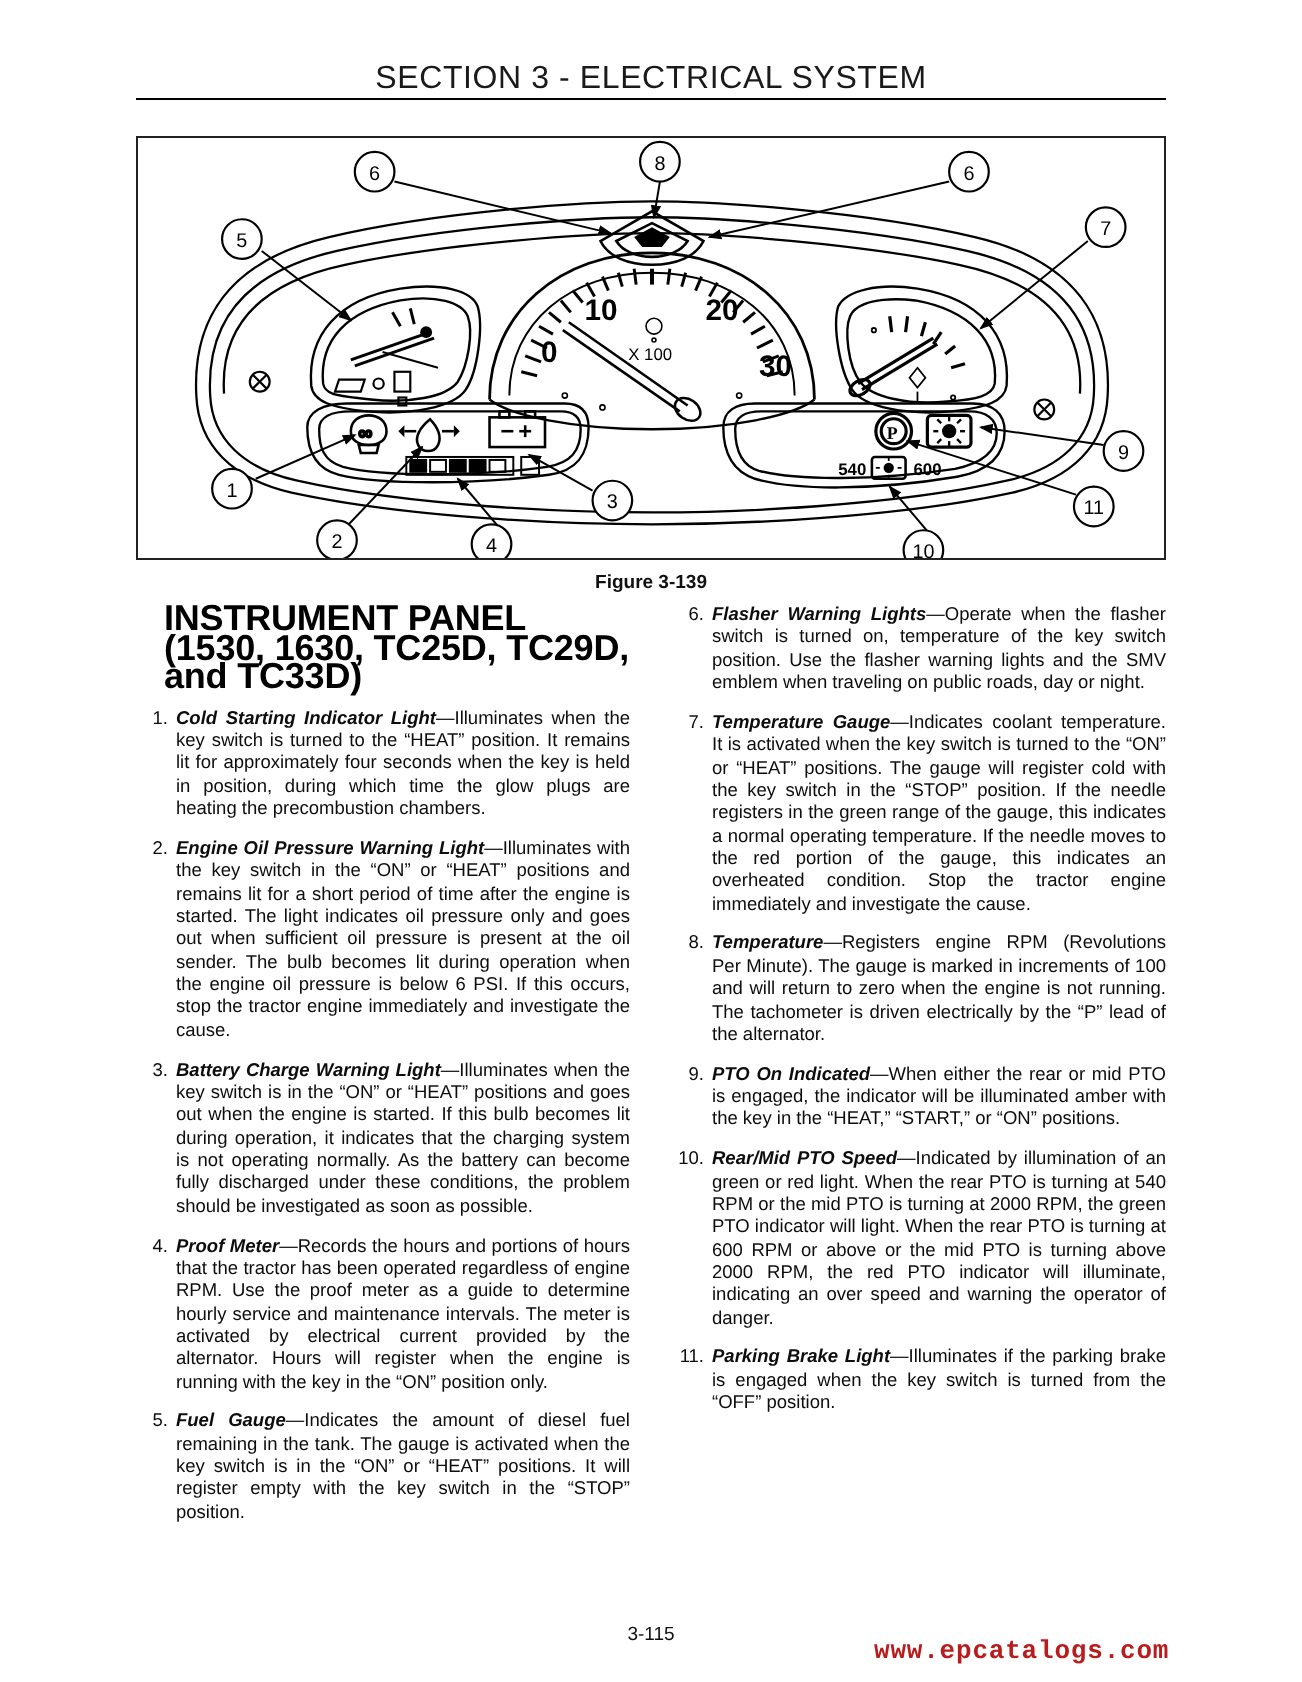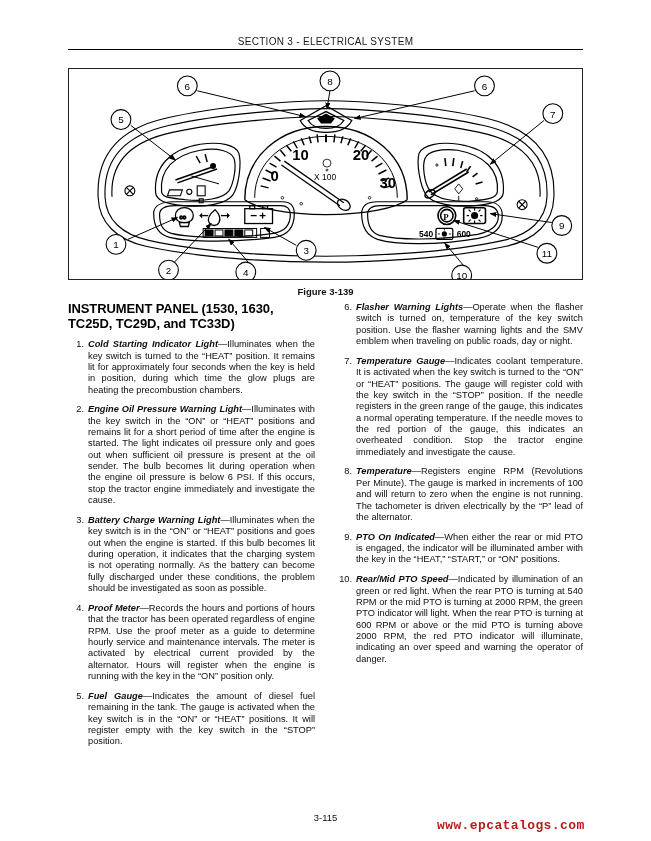--- a/index.html
+++ b/index.html
@@ -18,21 +18,21 @@
 
   
   .page-header {
     position: absolute;
     top: 31px;
     left: 68px;
     width: 515px;
     text-align: center;
   }
   .page-header .header-text {
-    font-size: 10px;
+    font-size: 16px;
     letter-spacing: 0.3px;
     color: #1a1a1a;
   }
   .header-rule {
     position: absolute;
     top: 49px;
     left: 68px;
     width: 515px;
     height: 1px;
     background: #000;
@@ -67,24 +67,24 @@
     position: absolute;
     top: 302px;
     left: 68px;
     width: 515px;
     display: flex;
     gap: 21px;
   }
   .col { width: 247px; }
 
   .section-title {
-    font-size: 13px;
+    font-size: 18px;
     font-weight: bold;
     line-height: 14.6px;
-    margin: 0 0 8px 0;
+    margin: 0 0 8px 14px;
     letter-spacing: -0.1px;
   }
 
   ol.item-list {
     list-style: none;
     margin: 0;
     padding: 0;
   }
   li.manual-item {
     position: relative;
@@ -459,19 +459,22 @@
       </li>
       <li class="manual-item">
         <span class="item-num">8.</span><span class="item-term">Temperature</span><span class="item-body">—Registers engine RPM (Revolutions Per Minute). The gauge is marked in increments of 100 and will return to zero when the engine is not running. The tachometer is driven electrically by the “P” lead of the alternator.</span>
       </li>
       <li class="manual-item">
         <span class="item-num">9.</span><span class="item-term">PTO On Indicated</span><span class="item-body">—When either the rear or mid PTO is engaged, the indicator will be illuminated amber with the key in the “HEAT,” “START,” or “ON” positions.</span>
       </li>
       <li class="manual-item">
         <span class="item-num">10.</span><span class="item-term">Rear/Mid PTO Speed</span><span class="item-body">—Indicated by illumination of an green or red light. When the rear PTO is turning at 540 RPM or the mid PTO is turning at 2000 RPM, the green PTO indicator will light. When the rear PTO is turning at 600 RPM or above or the mid PTO is turning above 2000 RPM, the red PTO indicator will illuminate, indicating an over speed and warning the operator of danger.</span>
       </li>
+      <li class="manual-item">
+        <span class="item-num">11.</span><span class="item-term">Parking Brake Light</span><span class="item-body">—Illuminates if the parking brake is engaged when the key switch is turned from the “OFF” position.</span>
+      </li>
     </ol>
   </div>
 
 </div>
 
 <div class="page-number">3-115</div>
 <div class="watermark">www.epcatalogs.com</div>
 
 </body></html>

